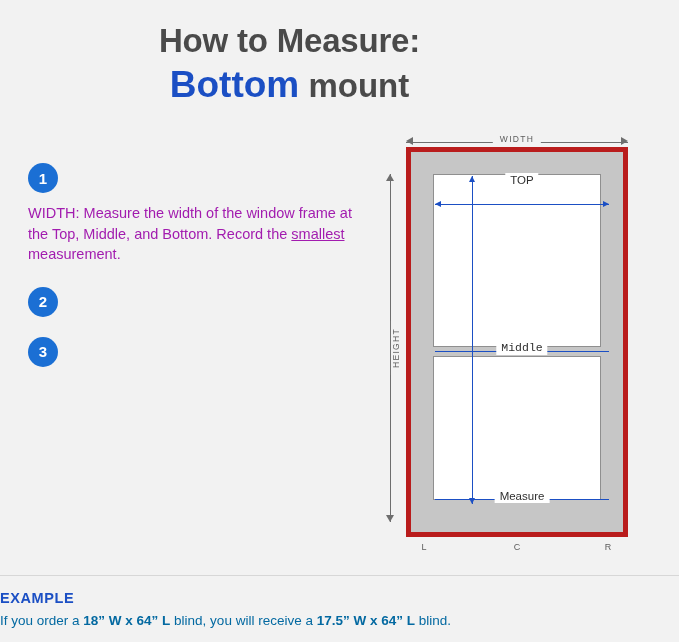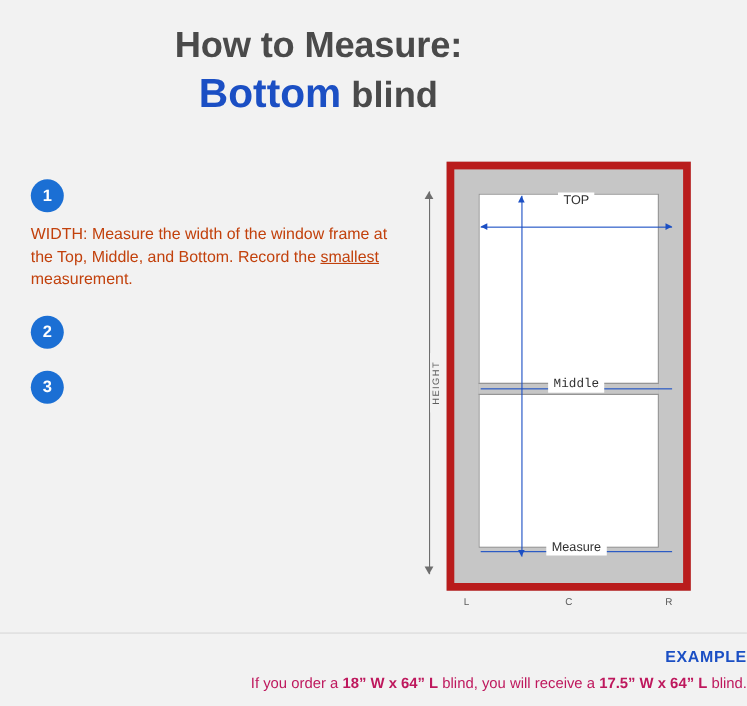--- a/index.html
+++ b/index.html
@@ -67,21 +67,21 @@
     font-size: 15px;
     font-weight: bold;
     display: flex;
     align-items: center;
     justify-content: center;
     margin-bottom: 10px;
   }
   .step-text {
     font-size: 14.5px;
     line-height: 1.42;
-    color: #c2410c;
+    color: #a21caf;
   }
   .step-text .lead {
     font-weight: normal;
   }
   .step-text u {
     text-decoration: underline;
   }
   .gap1 { margin-bottom: 22px; }
   .gap2 { margin-bottom: 20px; }
 
@@ -172,21 +172,21 @@
   }
 
   
   .frame {
     position: absolute;
     left: 28px;
     top: 17px;
     width: 222px;
     height: 390px;
     background: #c6c6c6;
-    border: 7px solid #b91c1c;
+    border: 5px solid #b91c1c;
     box-sizing: border-box;
   }
   .frame-inner {
     position: absolute;
     left: 22px;
     top: 22px;
     right: 22px;
     bottom: 32px;
     background: #ffffff;
     border: 1px solid #8f8f8f;
@@ -261,44 +261,44 @@
 
   
   .footer {
     position: absolute;
     left: 0;
     bottom: 0;
     width: 679px;
     border-top: 1px solid #d7d7d7;
     padding-top: 14px;
     padding-bottom: 14px;
-    text-align: right;
+    text-align: left;
     background: #f2f2f2;
   }
   .example-title {
     color: #1b4fc4;
     font-size: 14.5px;
     font-weight: bold;
     letter-spacing: 0.6px;
     margin-bottom: 7px;
   }
   .example-text {
     font-size: 13.5px;
-    color: #be185d;
+    color: #0369a1;
   }
   .example-text b { font-weight: bold; }
 </style>
 </head>
 <body>
 
 <div class="page">
 
   <div class="title-block">
     <div class="title-line1">How to Measure:</div>
-    <div class="title-line2"><span class="title-accent">Bottom</span><span> blind</span></div>
+    <div class="title-line2"><span class="title-accent">Bottom</span><span> mount</span></div>
   </div>
 
   <div class="steps">
 
     <div class="step gap1">
       <div class="step-badge">1</div>
       <div class="step-text"><span class="lead">WIDTH:</span><span> Measure the width of the window frame at the Top, Middle, and Bottom. Record the </span><u>smallest</u><span> measurement.</span></div>
     </div>
 
     <div class="step gap2">
@@ -306,20 +306,26 @@
     </div>
 
     <div class="step">
       <div class="step-badge">3</div>
     </div>
 
   </div>
 
   <div class="diagram">
 
+    <div class="width-arrow">
+      <div class="width-line"></div>
+      <div class="arrow-left"></div>
+      <div class="arrow-right"></div>
+      <div class="width-label">WIDTH</div>
+    </div>
 
     <div class="height-arrow">
       <div class="height-line"></div>
       <div class="arrow-up"></div>
       <div class="arrow-down"></div>
       <div class="height-label">HEIGHT</div>
     </div>
 
     <div class="frame">
       <div class="frame-inner"></div>

